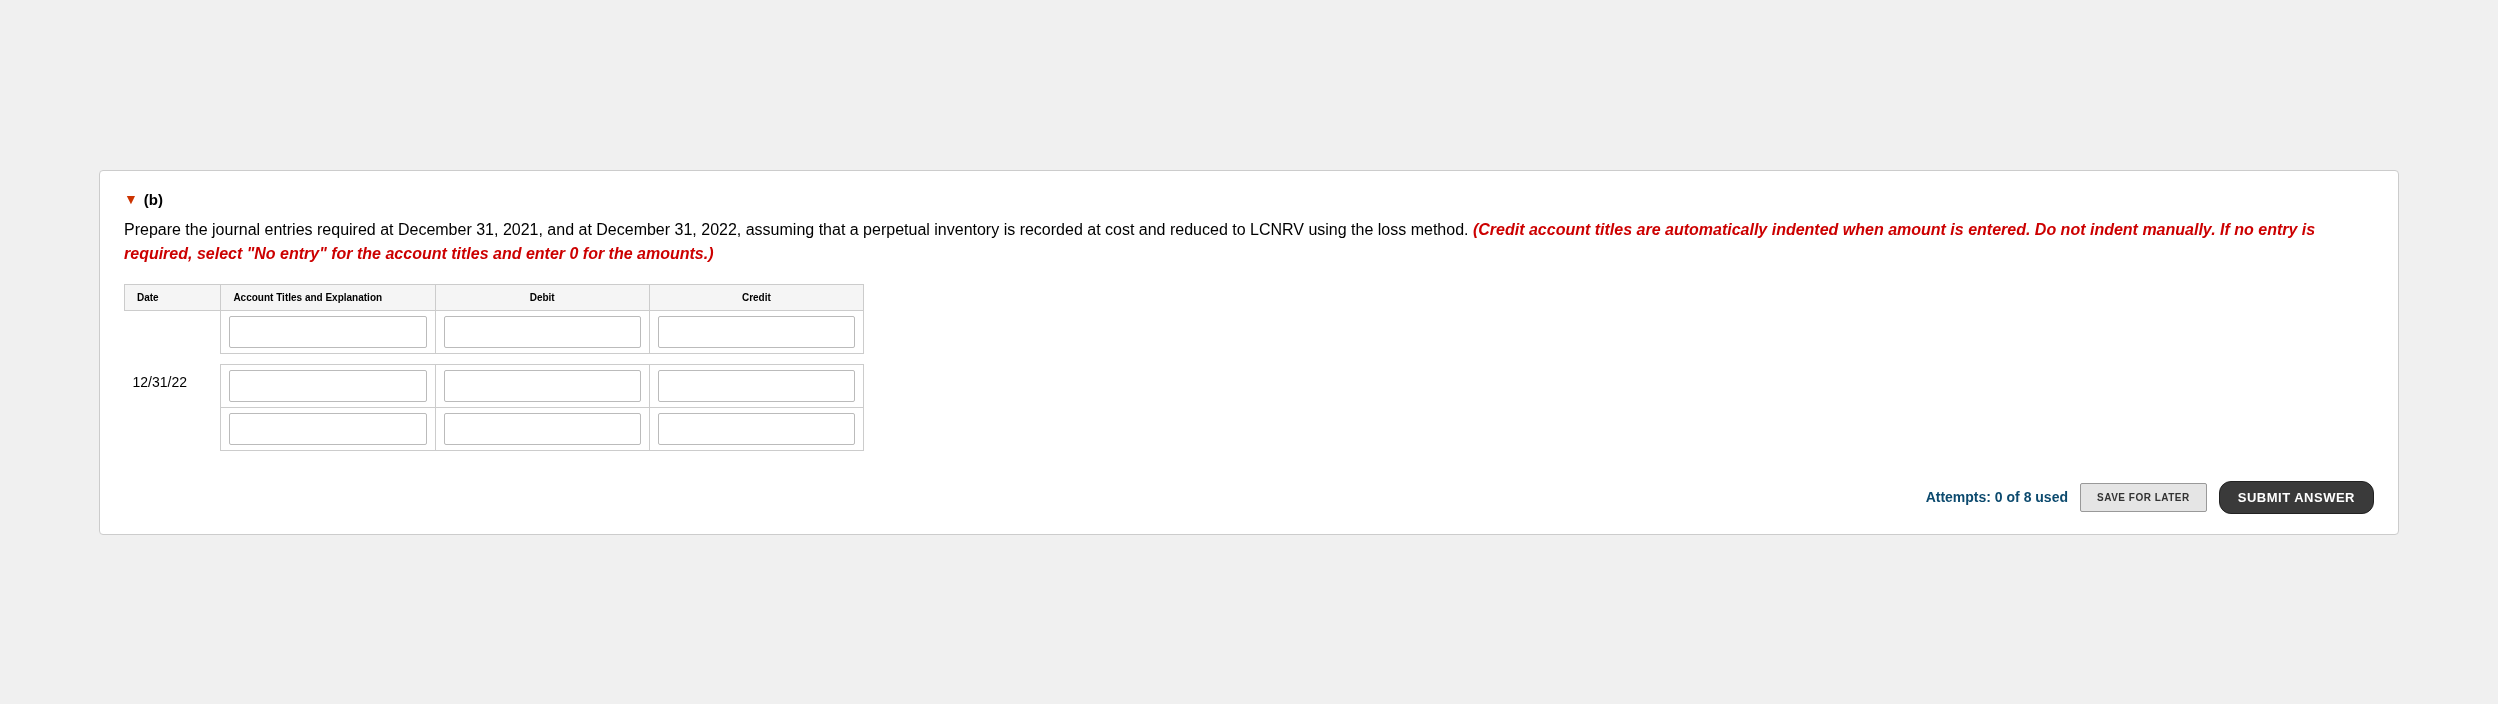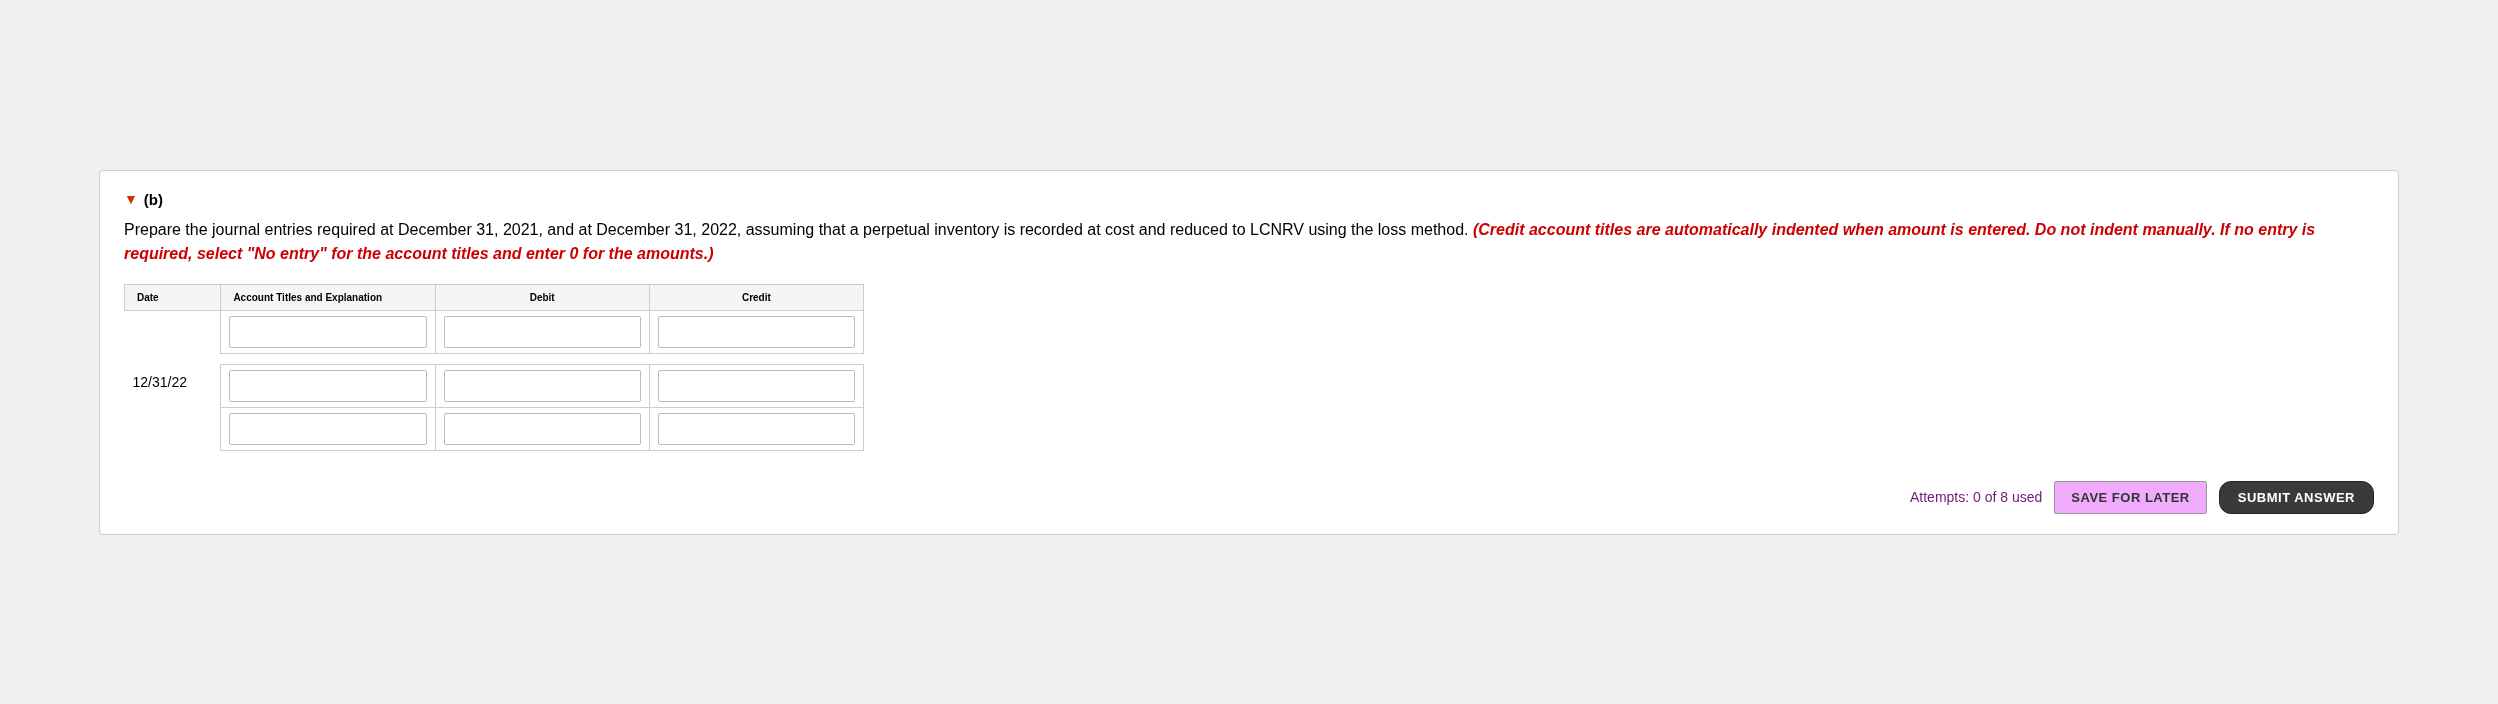--- a/index.html
+++ b/index.html
@@ -133,31 +133,31 @@
 
     .footer-row {
       display: flex;
       justify-content: flex-end;
       align-items: center;
       gap: 12px;
       margin-top: 20px;
     }
 
     .attempts-text {
-      font-weight: normal;
-      font-size: 14px;
-      color: #701a75;
+      font-weight: bold;
+      font-size: 14px;
+      color: #0c4a6e;
     }
 
     .btn-save {
-      background-color: #f0abfc;
+      background-color: #e5e5e5;
       border: 1px solid #999999;
       color: #333333;
       padding: 8px 16px;
-      font-size: 13px;
+      font-size: 10px;
       font-weight: bold;
       cursor: pointer;
       border-radius: 2px;
       letter-spacing: 0.5px;
     }
 
     .btn-submit {
       background-color: #3a3a3a;
       border: 1px solid #222222;
       color: #ffffff;

